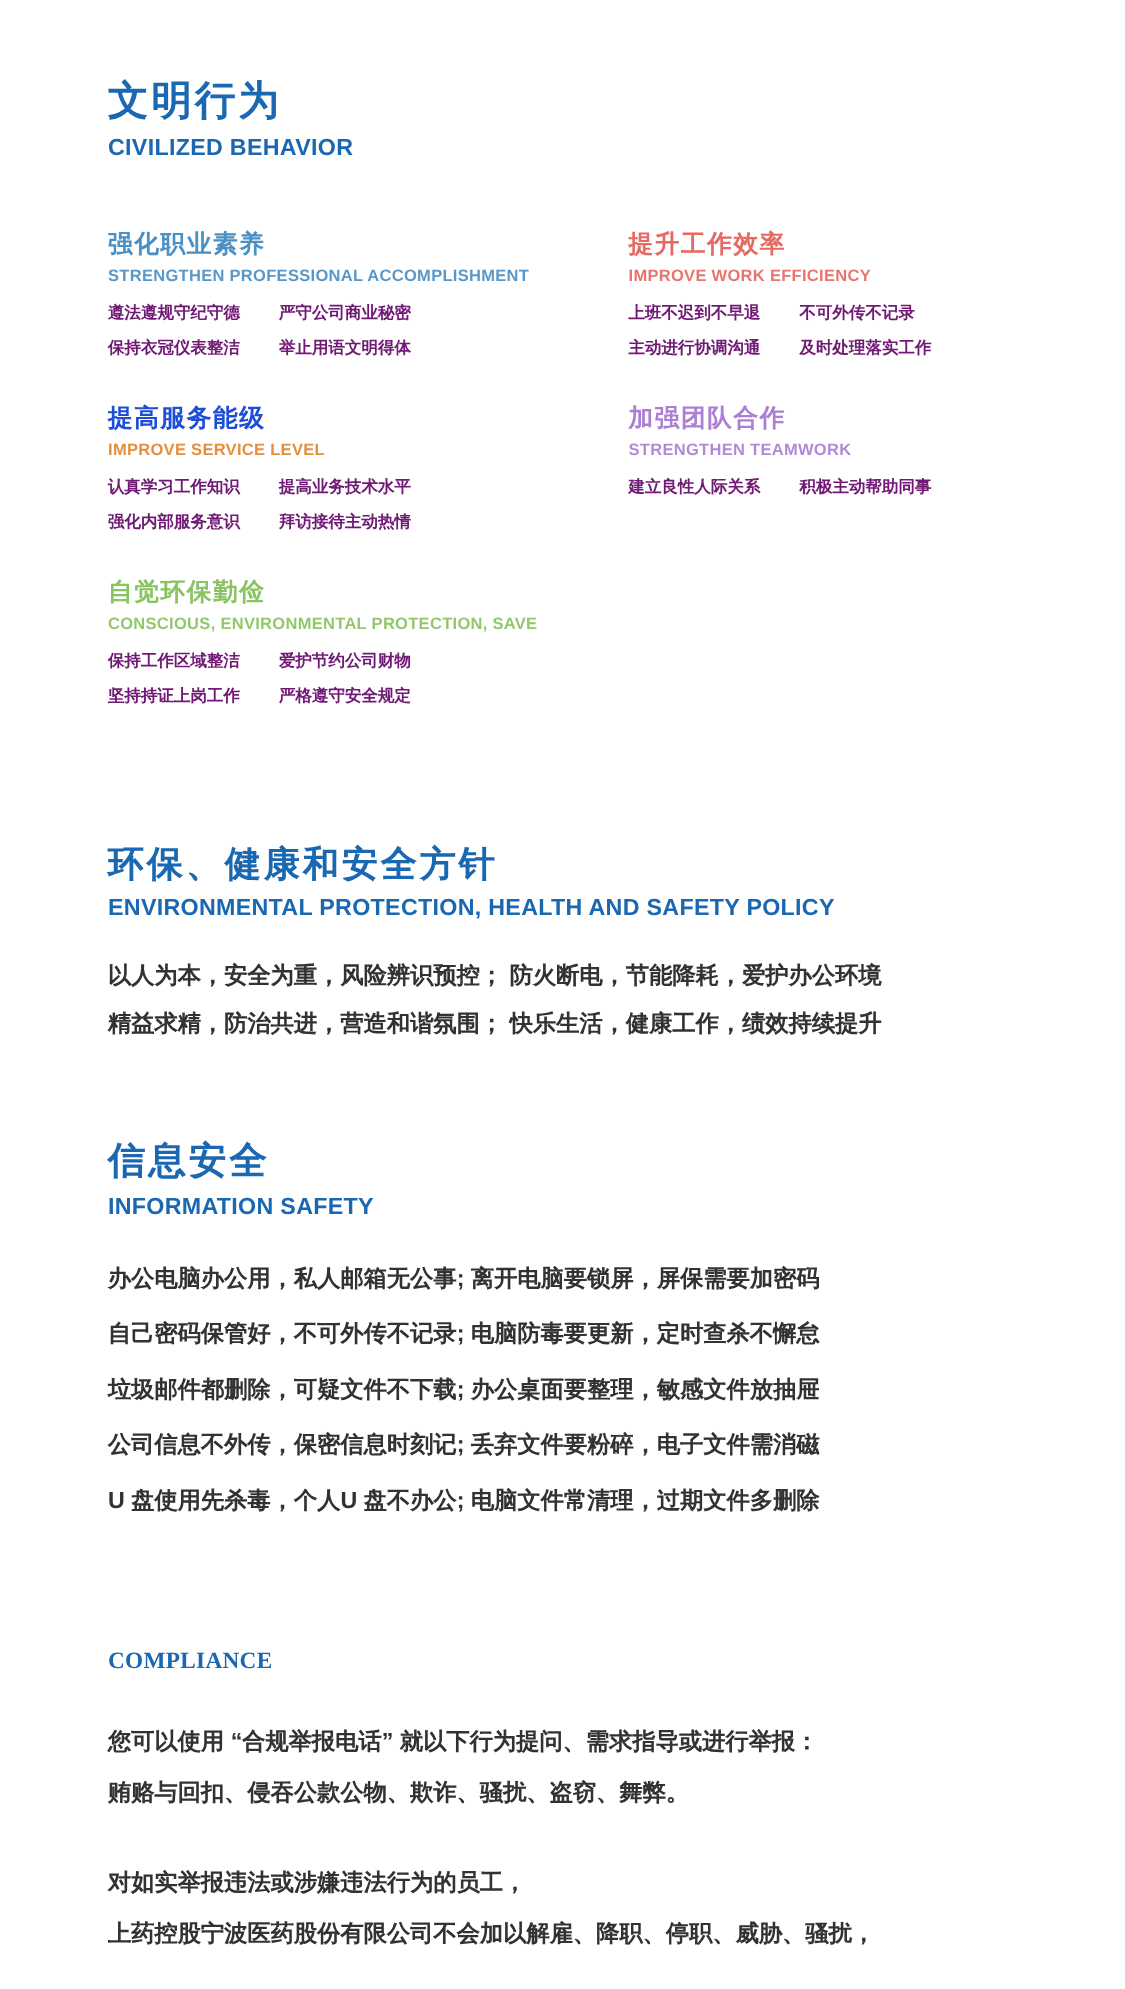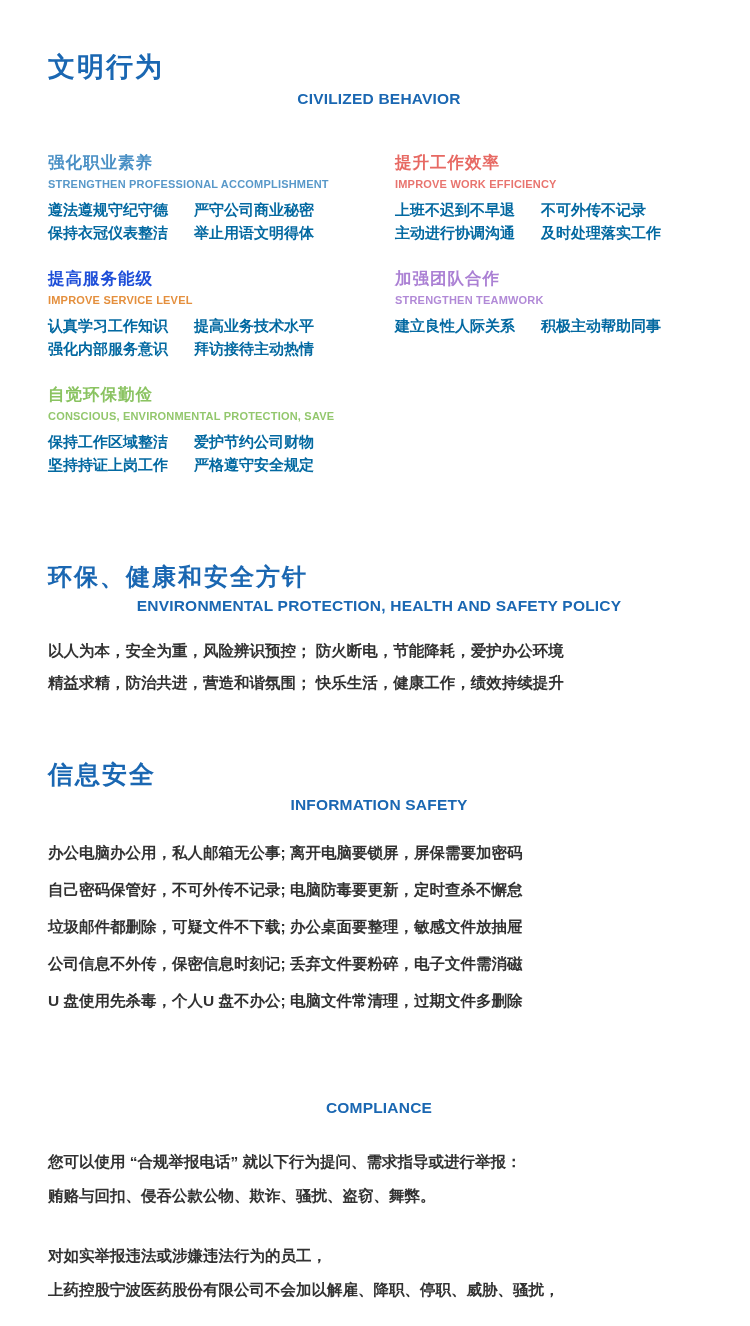--- a/index.html
+++ b/index.html
@@ -3,49 +3,48 @@
 <meta charset="utf-8">
 <style>
   html, body { margin: 0; padding: 0; background: #ffffff; }
   body {
     width: 750px;
     height: 1326px;
     font-family: "Liberation Sans", "DejaVu Sans", sans-serif;
     color: #323232;
     overflow: hidden;
   }
-  .page { padding: 53px 40px 0 48px; box-sizing: border-box; width: 750px; height: 976px; }
+  .page { padding: 53px 40px 0 72px; box-sizing: border-box; width: 750px; height: 976px; }
 
   
   .sec-title-zh {
     font-size: 27px;
     font-weight: bold;
     letter-spacing: 2px;
     line-height: 1.1;
     margin: 0;
   }
   .sec-title-en {
     font-size: 15.5px;
     font-weight: bold;
     letter-spacing: 0.2px;
     margin: 7px 0 0 0;
-    text-align: center;
   }
 
   
   .cat-grid {
     margin-top: 44px;
     display: grid;
     grid-template-columns: 347px 1fr;
     row-gap: 24px;
   }
   .cat-zh { font-size: 16.5px; font-weight: 600; letter-spacing: 1px; }
   .cat-en { font-size: 11px; font-weight: 600; margin-top: 4px; letter-spacing: 0.2px; opacity: 0.92; }
   .cat-rows { margin-top: 8px; }
-  .cat-row { display: flex; gap: 26px; font-size: 15px; font-weight: 600; line-height: 23px; color: #0369a1; }
+  .cat-row { display: flex; gap: 26px; font-size: 11px; font-weight: 600; line-height: 23px; color: #701a75; }
 
   
   .body-lines { margin-top: 20px; }
   .body-line { font-size: 15.5px; font-weight: 600; color: #323232; }
   .lh32 .body-line { line-height: 32px; }
   .lh37 .body-line { line-height: 37px; }
   .lh34 .body-line { line-height: 34px; }
 
   .sec-ehs { margin-top: 88px; }
   .sec-info { margin-top: 62px; }
@@ -153,21 +152,21 @@
     <div class="body-lines lh37">
       <div class="body-line">办公电脑办公用，私人邮箱无公事; 离开电脑要锁屏，屏保需要加密码</div>
       <div class="body-line">自己密码保管好，不可外传不记录; 电脑防毒要更新，定时查杀不懈怠</div>
       <div class="body-line">垃圾邮件都删除，可疑文件不下载; 办公桌面要整理，敏感文件放抽屉</div>
       <div class="body-line">公司信息不外传，保密信息时刻记; 丢弃文件要粉碎，电子文件需消磁</div>
       <div class="body-line">U 盘使用先杀毒，个人U 盘不办公; 电脑文件常清理，过期文件多删除</div>
     </div>
   </section>
 
   <section class="sec-compliance">
-    <h2 class="sec-title-en" style="color: rgb(26, 103, 178);">COMPLIANCE</h2>
+    <h2 class="sec-title-en" style="color: rgb(26, 103, 178); font-family: Liberation Serif, serif;">COMPLIANCE</h2>
 
     <div class="body-lines lh34 para1">
       <div class="body-line">您可以使用 “合规举报电话” 就以下行为提问、需求指导或进行举报：</div>
       <div class="body-line">贿赂与回扣、侵吞公款公物、欺诈、骚扰、盗窃、舞弊。</div>
     </div>
 
     <div class="body-lines lh34 para2">
       <div class="body-line">对如实举报违法或涉嫌违法行为的员工，</div>
       <div class="body-line">上药控股宁波医药股份有限公司不会加以解雇、降职、停职、威胁、骚扰，</div>
 

